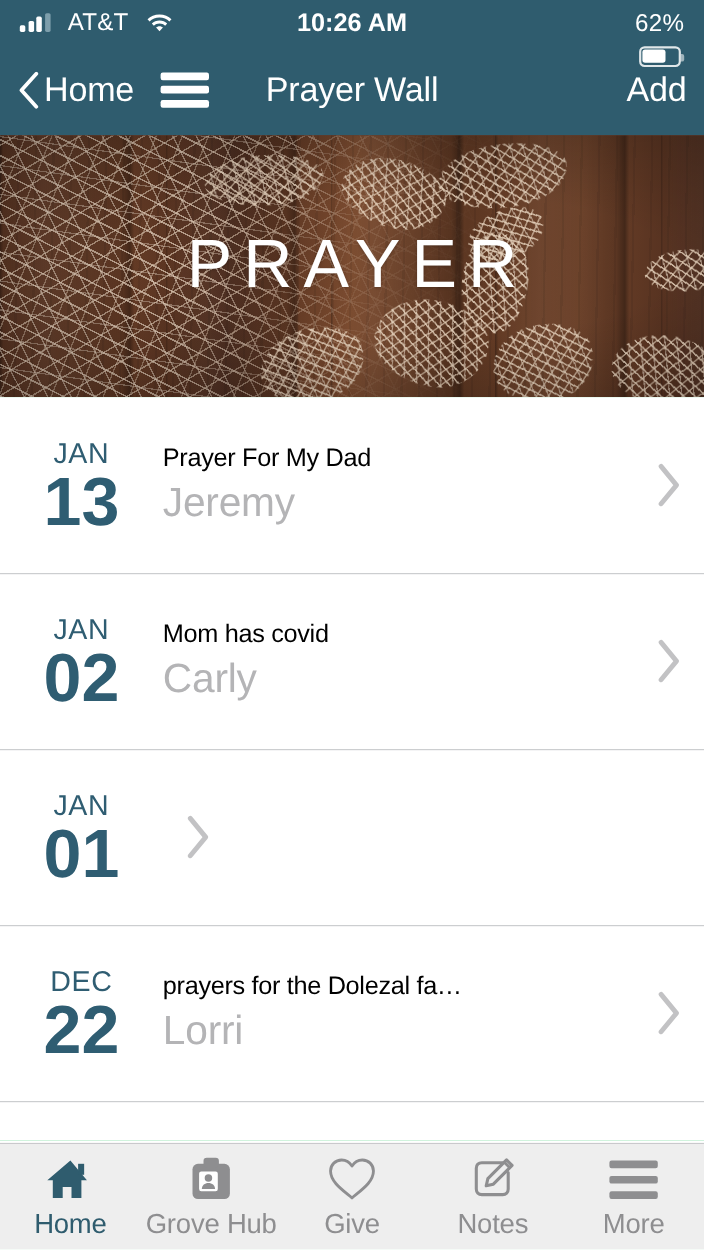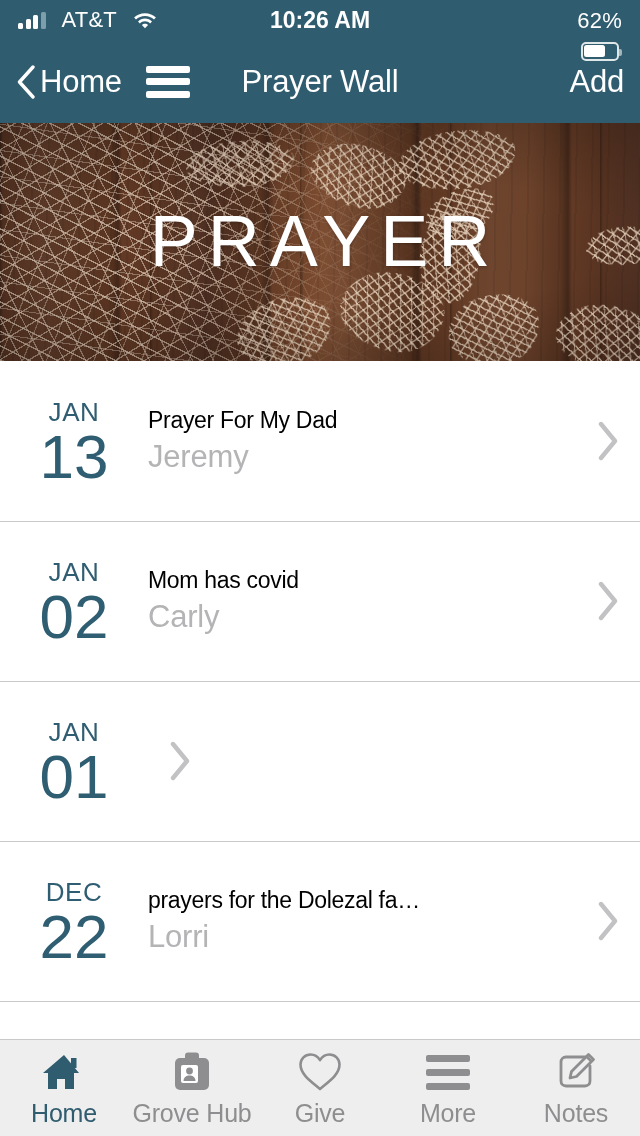--- a/index.html
+++ b/index.html
@@ -242,21 +242,21 @@
     inset: 0;
     background: radial-gradient(ellipse at 62% 50%, rgba(0,0,0,0) 38%, rgba(0,0,0,0.26) 100%);
   }
   .hero-title {
     position: absolute;
     left: 0; right: 0;
     top: 50%;
     transform: translateY(-52%);
     text-align: center;
     color: #ffffff;
-    font-size: 72px;
+    font-size: 62px;
     font-weight: 300;
     letter-spacing: 10px;
     text-indent: 10px;
     font-family: "Liberation Sans", sans-serif;
     line-height: 1;
     text-shadow: 0 1px 3px rgba(0,0,0,0.22);
   }
 
   
   .list {
@@ -292,41 +292,41 @@
   }
   .row-month {
     font-size: 26px;
     letter-spacing: 0.6px;
     font-weight: normal;
     display: block;
     margin-bottom: 1px;
   }
   .row-day {
     font-size: 62px;
-    font-weight: 400;
+    font-weight: 700;
     display: block;
     letter-spacing: 0px;
   }
   .row-text {
     flex: 1;
     min-width: 0;
     padding-right: 12px;
   }
   .row-title {
     color: #000000;
     font-size: 23px;
     letter-spacing: -0.3px;
     white-space: nowrap;
     overflow: hidden;
     text-overflow: ellipsis;
     line-height: 1.2;
   }
   .row-author {
     color: #b4b4b6;
-    font-size: 31px;
+    font-size: 37px;
     letter-spacing: -0.2px;
     margin-top: 4px;
     line-height: 1.2;
     white-space: nowrap;
     overflow: hidden;
   }
   .row-chevron {
     width: 64px;
     flex: 0 0 64px;
     display: flex;
@@ -563,35 +563,35 @@
       <div class="tab-icon">
         <svg width="46" height="42" viewBox="0 0 46 42">
           <path d="M23 38C14 30.5 3.5 23.5 3.5 13.6 3.5 7.8 8 3.5 13.6 3.5c4 0 7.3 2.2 9.4 5.6 2.1-3.4 5.4-5.6 9.4-5.6 5.6 0 10.1 4.3 10.1 10.1C42.5 23.5 32 30.5 23 38z" fill="none" stroke="#8e8e90" stroke-width="2.6" stroke-linejoin="round"></path>
         </svg>
       </div>
       <div class="tab-label">Give</div>
     </div>
 
     <div class="tab">
       <div class="tab-icon">
+        <svg width="42" height="42" viewBox="0 0 42 42">
+          <path d="M30 6H11c-3 0-5 2-5 5v19c0 3 2 5 5 5h19c3 0 5-2 5-5V15" fill="none" stroke="#8e8e90" stroke-width="2.8" stroke-linecap="round" stroke-linejoin="round"></path>
+          <path d="M33.5 3.5l5 5L21.5 25.5l-6.5 1.5 1.5-6.5z" fill="none" stroke="#8e8e90" stroke-width="2.8" stroke-linejoin="round"></path>
+          <path d="M31.5 5.5l5 5" stroke="#8e8e90" stroke-width="2.6"></path>
+        </svg>
+      </div>
+      <div class="tab-label">Notes</div>
+    </div>
+
+    <div class="tab">
+      <div class="tab-icon">
         <div class="hamburger-icon">
             <b></b>
             <b></b>
             <b></b>
           </div>
       </div>
       <div class="tab-label">More</div>
     </div>
 
-    <div class="tab">
-      <div class="tab-icon">
-        <svg width="42" height="42" viewBox="0 0 42 42">
-          <path d="M30 6H11c-3 0-5 2-5 5v19c0 3 2 5 5 5h19c3 0 5-2 5-5V15" fill="none" stroke="#8e8e90" stroke-width="2.8" stroke-linecap="round" stroke-linejoin="round"></path>
-          <path d="M33.5 3.5l5 5L21.5 25.5l-6.5 1.5 1.5-6.5z" fill="none" stroke="#8e8e90" stroke-width="2.8" stroke-linejoin="round"></path>
-          <path d="M31.5 5.5l5 5" stroke="#8e8e90" stroke-width="2.6"></path>
-        </svg>
-      </div>
-      <div class="tab-label">Notes</div>
-    </div>
-
   </div>
 
 </div>
 
 </body></html>

